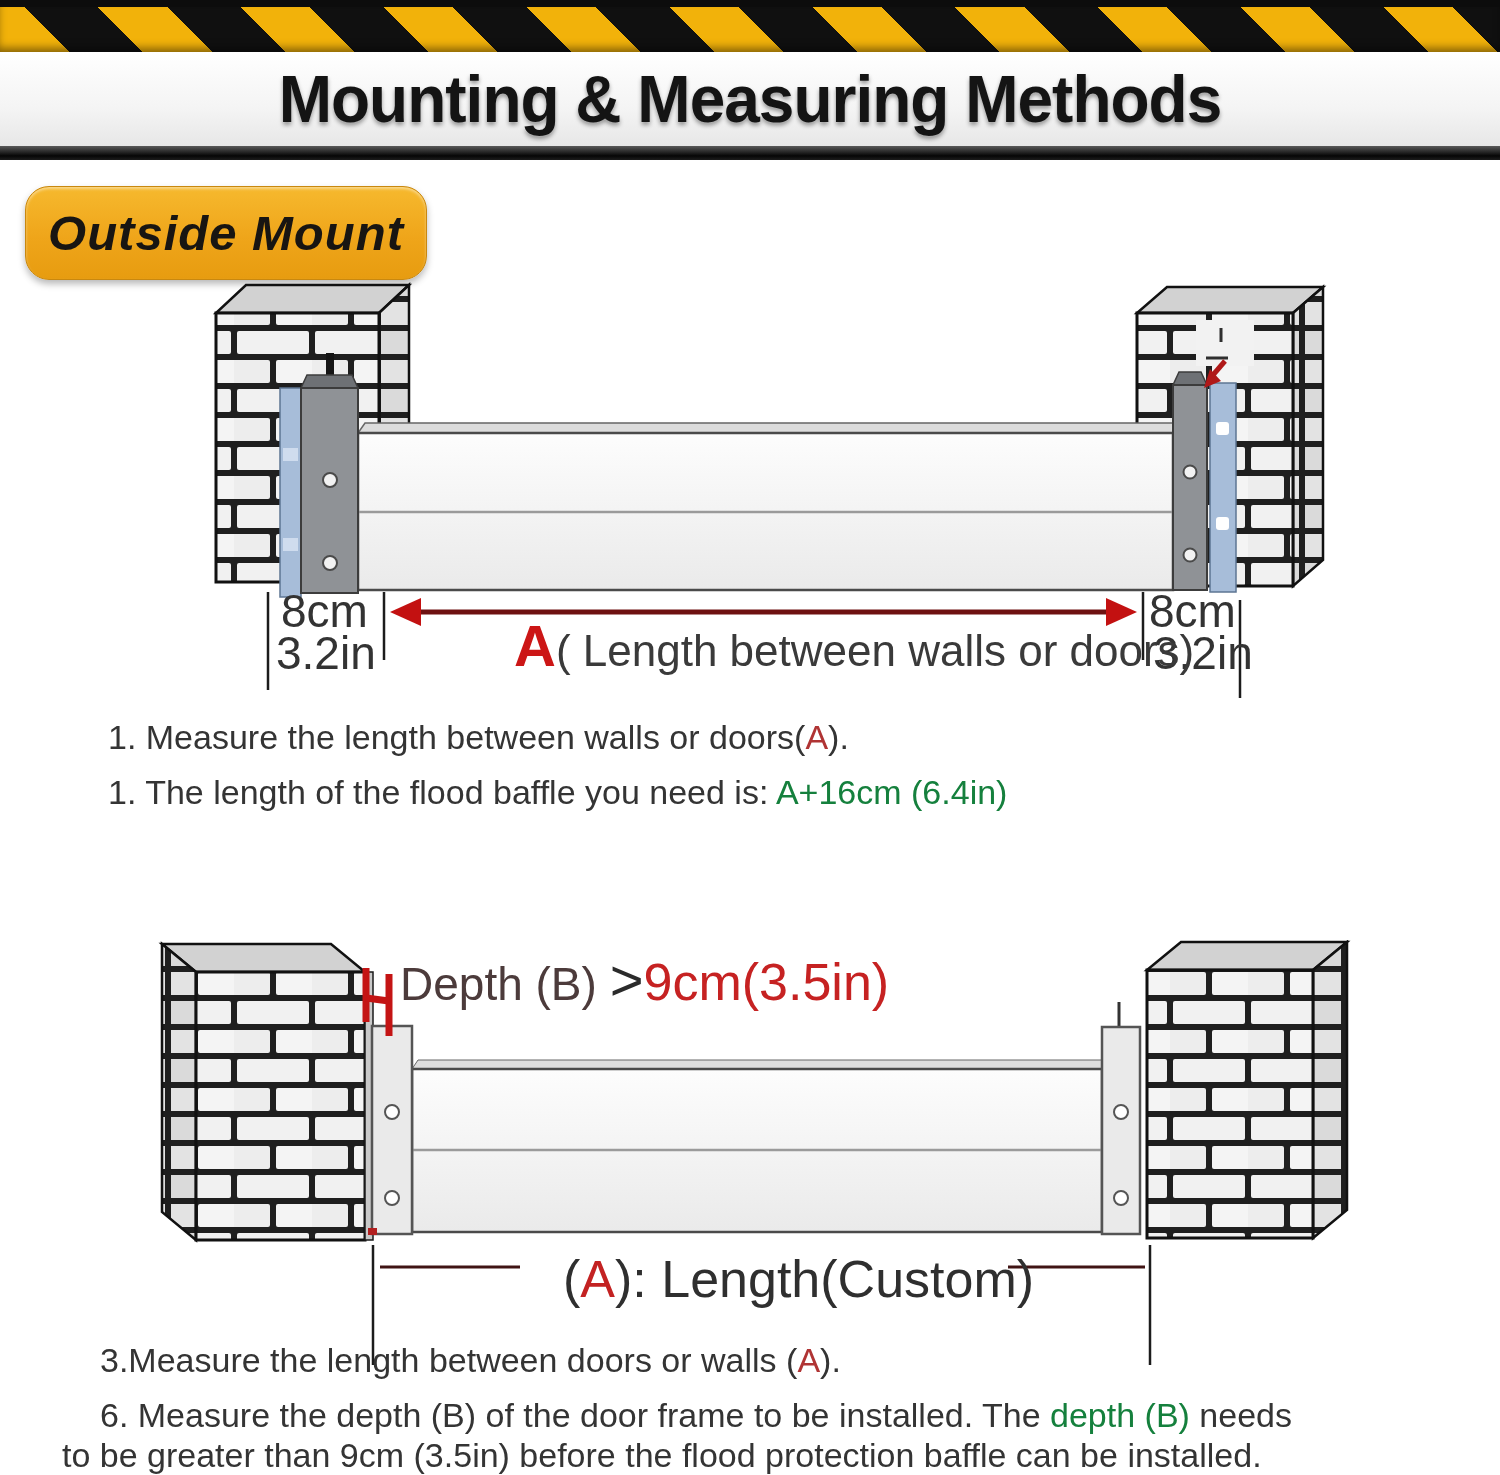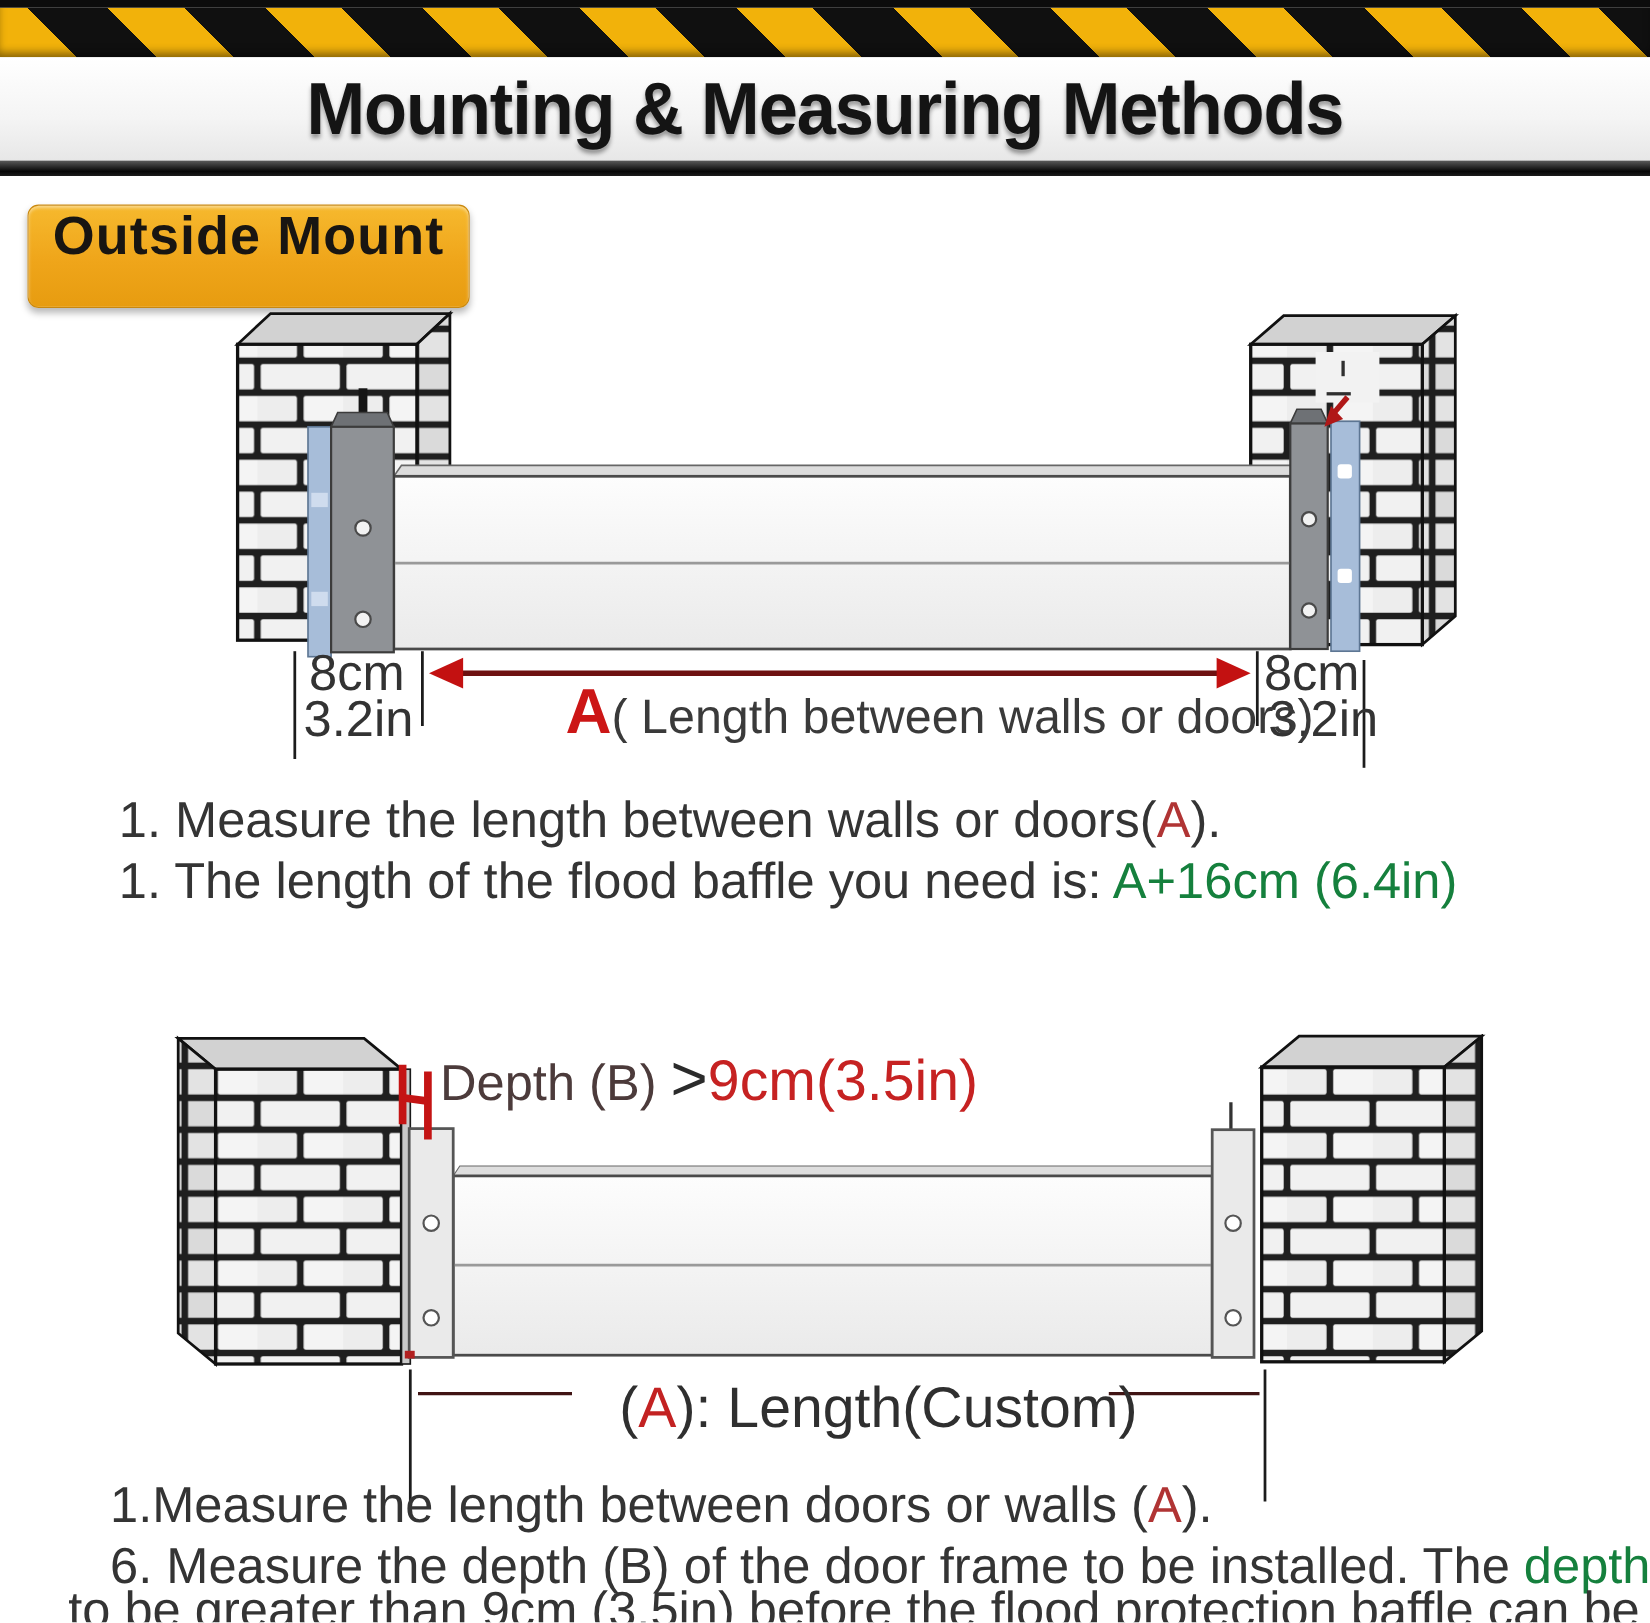--- a/index.html
+++ b/index.html
@@ -32,23 +32,23 @@
   }
   .header-divider{
     position:absolute;left:0;top:146px;width:1500px;height:14px;
     background:linear-gradient(180deg,#5a5a5a,#060606 70%,#1c1c1c);
   }
   
   .badge{
     position:absolute;
     background:linear-gradient(180deg,#f6b92e 0%,#efa51a 55%,#e79c10 100%);
     border:1px solid #c9880f;
-    border-radius:10px;
+    border-radius:24px;
     box-shadow:0 4px 7px rgba(0,0,0,.28), inset 0 2px 3px rgba(255,255,255,.45);
-    display:flex;justify-content:center;
+    display:flex;align-items:center;justify-content:center;font-style:italic;
   }
   .badge .badge-label{
     font-size:49px;font-weight:bold;color:#181512;letter-spacing:1px;
   }
   .outside-badge{left:25px;top:186px;width:400px;height:92px;}
   .inside-badge{left:30px;top:838px;width:396px;height:92px;}
   
   .diagram{position:absolute;left:0;}
   .outside-svg{top:270px;}
   .inside-svg{top:940px;}
@@ -57,21 +57,21 @@
   .t-label{font-size:44px;fill:#3a3a3a;}
   .t-red-a{font-size:58px;font-weight:bold;fill:#cc1616;}
   .t-depth{font-size:46px;fill:#4c3b3b;}
   .t-gt{font-size:58px;fill:#2b2b2b;}
   .t-depthval{font-size:52px;fill:#c62222;}
   .t-len{font-size:52px;fill:#2f2f2f;}
   .t-len-a{font-size:52px;fill:#c32222;}
   
   .step{
     position:absolute;
-    font-size:46px;color:#343434;white-space:nowrap;
+    font-size:34px;color:#343434;white-space:nowrap;
   }
   .hl{color:#15803d;}
   .hl-a{color:#b03434;}
 </style>
 </head>
 <body>
 
 <div class="page">
 
   <div>
@@ -238,21 +238,21 @@
       <line x1="373" y1="305" x2="373" y2="425" stroke="#1c1c1c" stroke-width="2.5"></line>
       <line x1="1150" y1="305" x2="1150" y2="425" stroke="#1c1c1c" stroke-width="2.5"></line>
       <line x1="380" y1="327" x2="520" y2="327" stroke="#401414" stroke-width="3"></line>
       <line x1="1008" y1="327" x2="1145" y2="327" stroke="#401414" stroke-width="3"></line>
       <text x="563" y="357"><tspan class="t-len">(</tspan><tspan class="t-len-a">A</tspan><tspan class="t-len">): Length(Custom)</tspan></text>
     </g>
   </svg>
 
   <div>
     <div class="step" style="left:100px;top:1341px;">
-      <span>1.Measure the length between doors or walls (</span><span class="hl-a">A</span><span>).</span>
+      <span>3.Measure the length between doors or walls (</span><span class="hl-a">A</span><span>).</span>
     </div>
     <div class="step" style="left:100px;top:1396px;">
       <span>6. Measure the depth (B) of the door frame to be installed. The </span><span class="hl">depth (B)</span><span> needs</span>
     </div>
     <div class="step" style="left:62px;top:1436px;">
       <span>to be greater than 9cm (3.5in) before the flood protection baffle can be installed.</span>
     </div>
   </div>
 
 </div>

